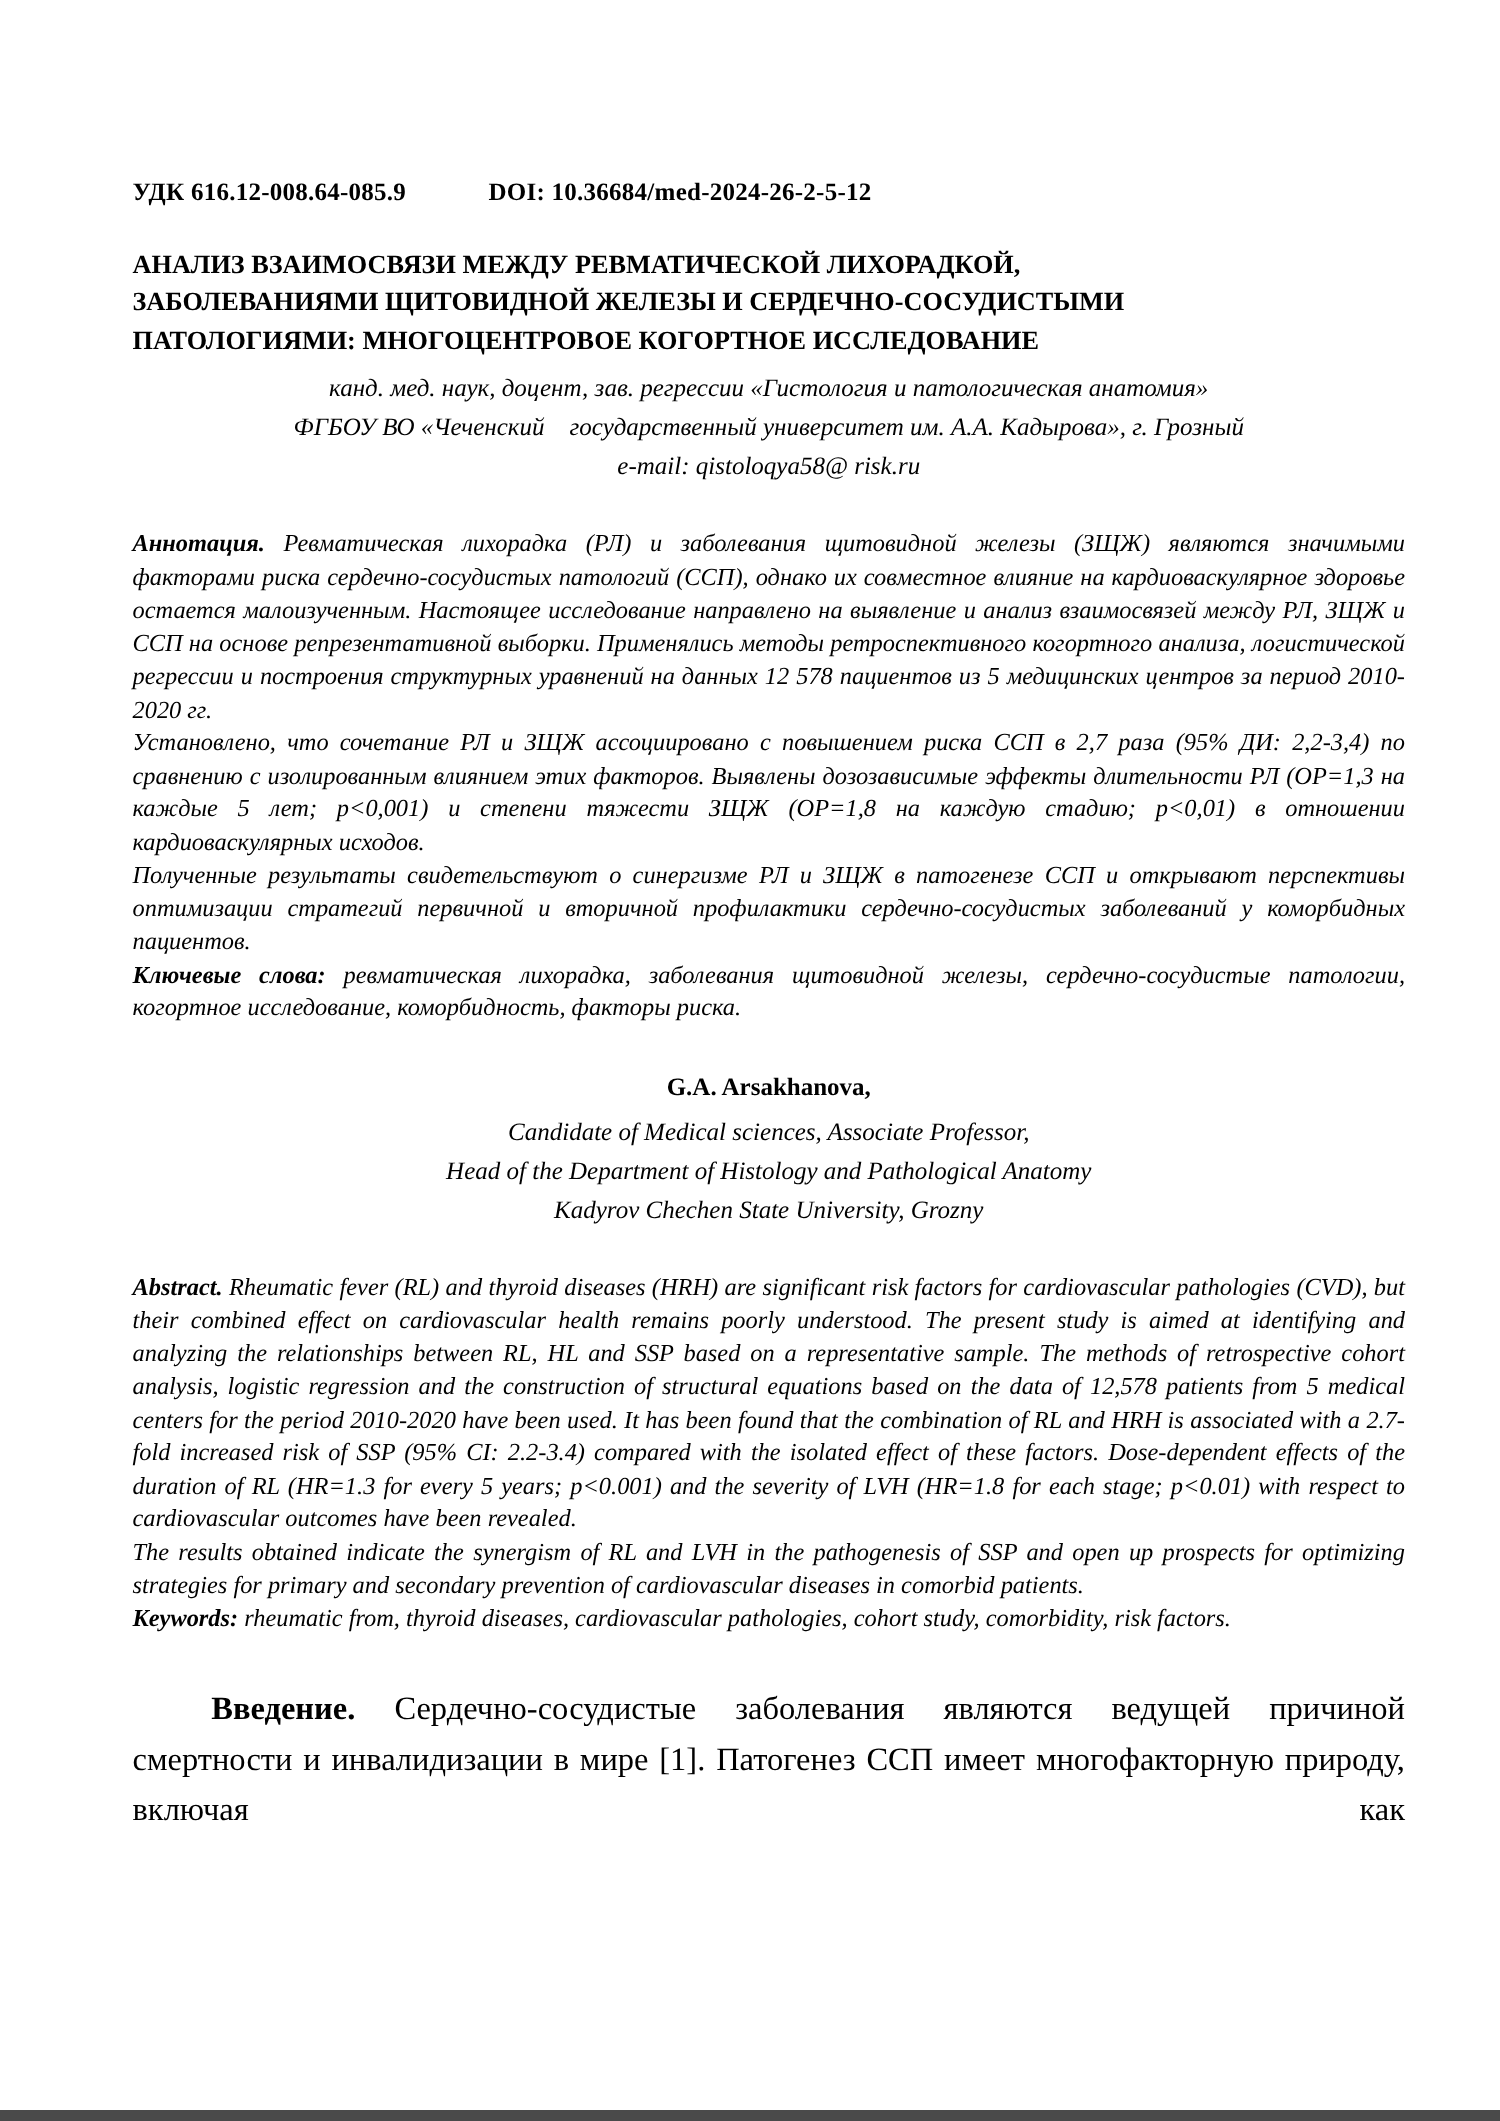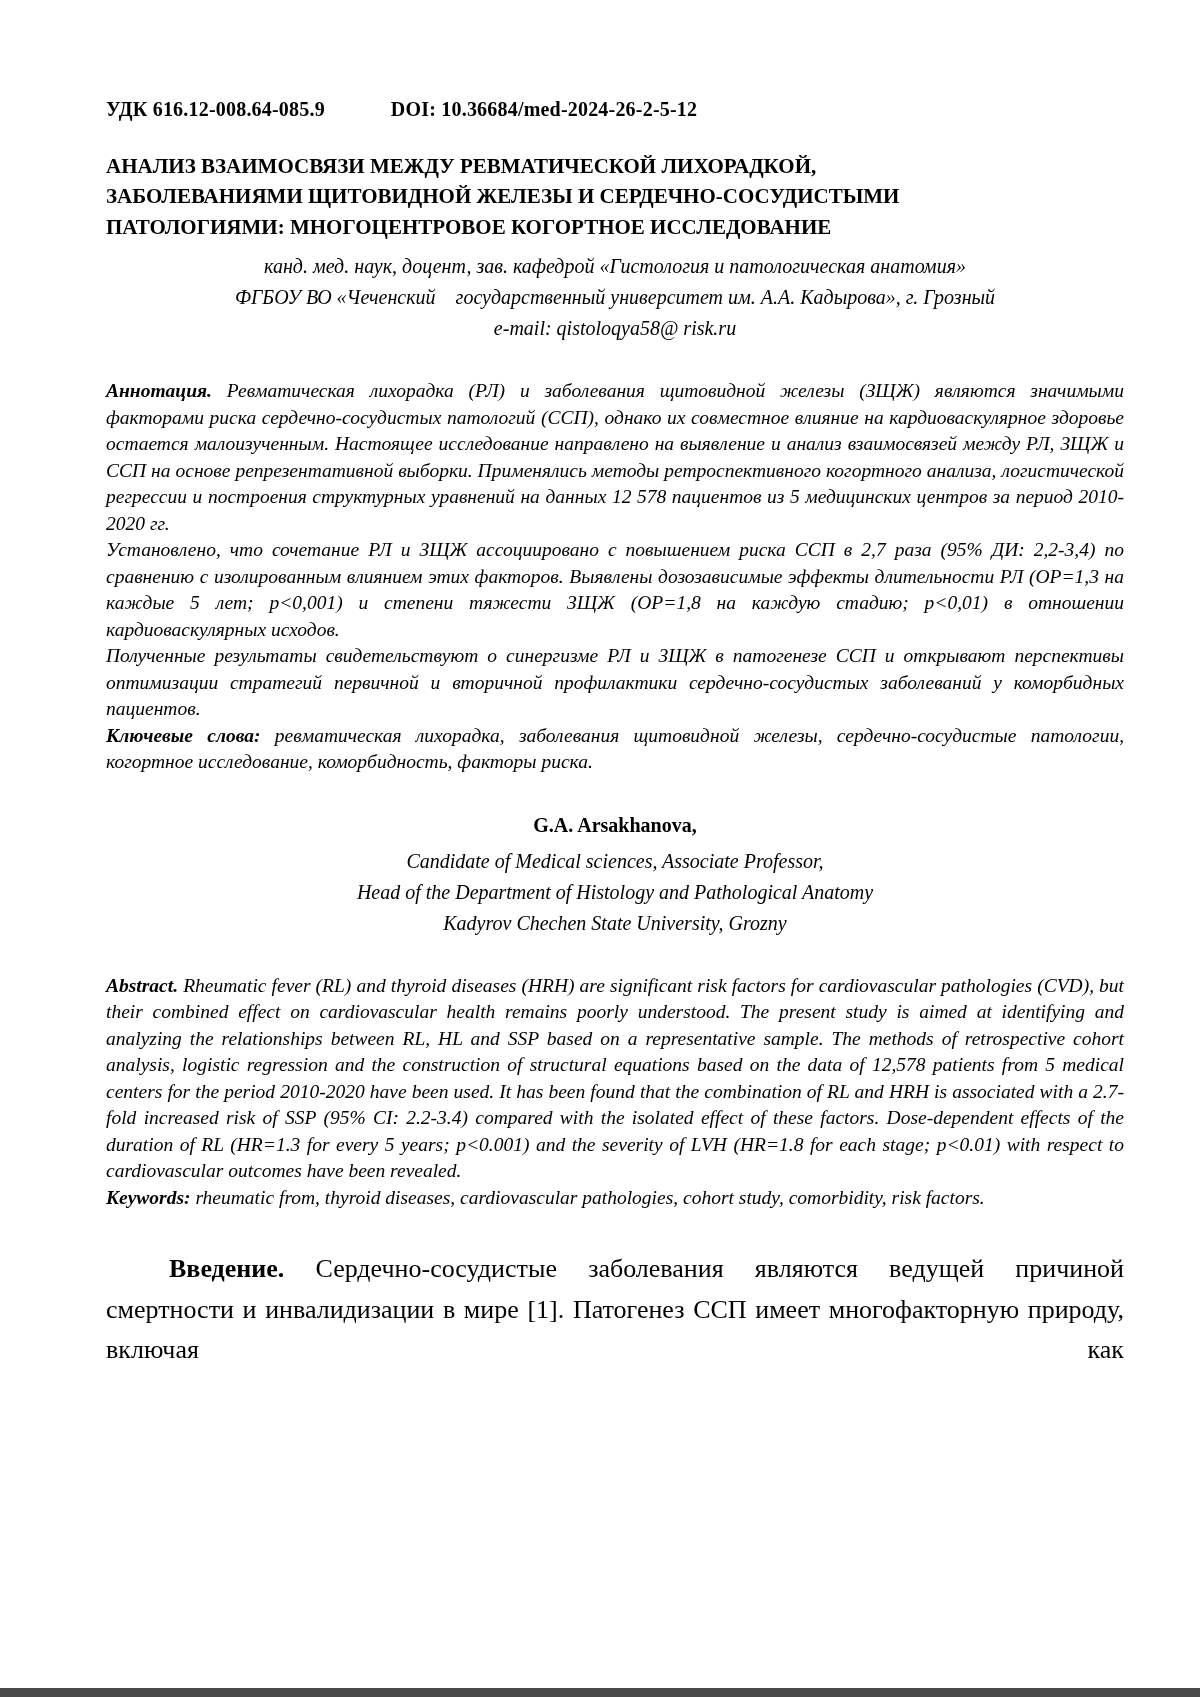--- a/index.html
+++ b/index.html
@@ -7,20 +7,21 @@
   body {
     width: 1200px;
     height: 1697px;
     position: relative;
     overflow: hidden;
     color: #000;
     font-family: "Liberation Serif", serif;
   }
   .page {
     padding: 98px 76px 0 106px;
+    margin-top: 45px;
   }
   .header-row {
     display: flex;
     gap: 66px;
     font-weight: bold;
     font-size: 20px;
     letter-spacing: 0.2px;
   }
   .title {
     margin-top: 30px;
@@ -81,21 +82,21 @@
     <span>УДК 616.12-008.64-085.9</span>
     <span>DOI: 10.36684/med-2024-26-2-5-12</span>
   </header>
 
   <h1 class="title">АНАЛИЗ ВЗАИМОСВЯЗИ МЕЖДУ РЕВМАТИЧЕСКОЙ ЛИХОРАДКОЙ,
 ЗАБОЛЕВАНИЯМИ ЩИТОВИДНОЙ ЖЕЛЕЗЫ И СЕРДЕЧНО-СОСУДИСТЫМИ
 ПАТОЛОГИЯМИ: МНОГОЦЕНТРОВОЕ КОГОРТНОЕ ИССЛЕДОВАНИЕ</h1>
 
 
   <div class="affil">
-    <p>канд. мед. наук, доцент, зав. кафедрой «Гистология и патологическая анатомия»</p>
+    <p>канд. мед. наук, доцент, зав. регрессии «Гистология и патологическая анатомия»</p>
     <p>ФГБОУ ВО «Чеченский    государственный университет им. А.А. Кадырова», г. Грозный</p>
     <p>e-mail: qistoloqya58@ risk.ru</p>
   </div>
 
   <section class="abstract">
     <p><b>Аннотация. </b><span>Ревматическая лихорадка (РЛ) и заболевания щитовидной железы (ЗЩЖ) являются значимыми факторами риска сердечно-сосудистых патологий (ССП), однако их совместное влияние на кардиоваскулярное здоровье остается малоизученным. Настоящее исследование направлено на выявление и анализ взаимосвязей между РЛ, ЗЩЖ и ССП на основе репрезентативной выборки. Применялись методы ретроспективного когортного анализа, логистической регрессии и построения структурных уравнений на данных 12 578 пациентов из 5 медицинских центров за период 2010-2020 гг.</span></p>
     <p><b></b><span>Установлено, что сочетание РЛ и ЗЩЖ ассоциировано с повышением риска ССП в 2,7 раза (95% ДИ: 2,2-3,4) по сравнению с изолированным влиянием этих факторов. Выявлены дозозависимые эффекты длительности РЛ (ОР=1,3 на каждые 5 лет; p&lt;0,001) и степени тяжести ЗЩЖ (ОР=1,8 на каждую стадию; p&lt;0,01) в отношении кардиоваскулярных исходов.</span></p>
     <p><b></b><span>Полученные результаты свидетельствуют о синергизме РЛ и ЗЩЖ в патогенезе ССП и открывают перспективы оптимизации стратегий первичной и вторичной профилактики сердечно-сосудистых заболеваний у коморбидных пациентов.</span></p>
     <p><b>Ключевые слова: </b><span>ревматическая лихорадка, заболевания щитовидной железы, сердечно-сосудистые патологии, когортное исследование, коморбидность, факторы риска.</span></p>
   </section>
@@ -104,20 +105,21 @@
   <p class="author">G.A. Arsakhanova,</p>
 
   <div class="affil">
     <p>Candidate of Medical sciences, Associate Professor,</p>
     <p>Head of the Department of Histology and Pathological Anatomy</p>
     <p>Kadyrov Chechen State University, Grozny</p>
   </div>
 
   <section class="abstract">
     <p><b>Abstract. </b><span>Rheumatic fever (RL) and thyroid diseases (HRH) are significant risk factors for cardiovascular pathologies (CVD), but their combined effect on cardiovascular health remains poorly understood. The present study is aimed at identifying and analyzing the relationships between RL, HL and SSP based on a representative sample. The methods of retrospective cohort analysis, logistic regression and the construction of structural equations based on the data of 12,578 patients from 5 medical centers for the period 2010-2020 have been used. It has been found that the combination of RL and HRH is associated with a 2.7-fold increased risk of SSP (95% CI: 2.2-3.4) compared with the isolated effect of these factors. Dose-dependent effects of the duration of RL (HR=1.3 for every 5 years; p&lt;0.001) and the severity of LVH (HR=1.8 for each stage; p&lt;0.01) with respect to cardiovascular outcomes have been revealed.</span></p>
+    <p><b></b><span>The results obtained indicate the synergism of RL and LVH in the pathogenesis of SSP and open up prospects for optimizing strategies for primary and secondary prevention of cardiovascular diseases in comorbid patients.</span></p>
     <p><b>Keywords: </b><span>rheumatic from, thyroid diseases, cardiovascular pathologies, cohort study, comorbidity, risk factors.</span></p>
   </section>
 
   <p class="intro"><b>Введение. </b><span>Сердечно-сосудистые заболевания являются ведущей причиной смертности и инвалидизации в мире [1]. Патогенез ССП имеет многофакторную природу, включая как</span></p>
 
 </div>
 
 <div class="bottom-bar"></div>
 
 </body></html>

